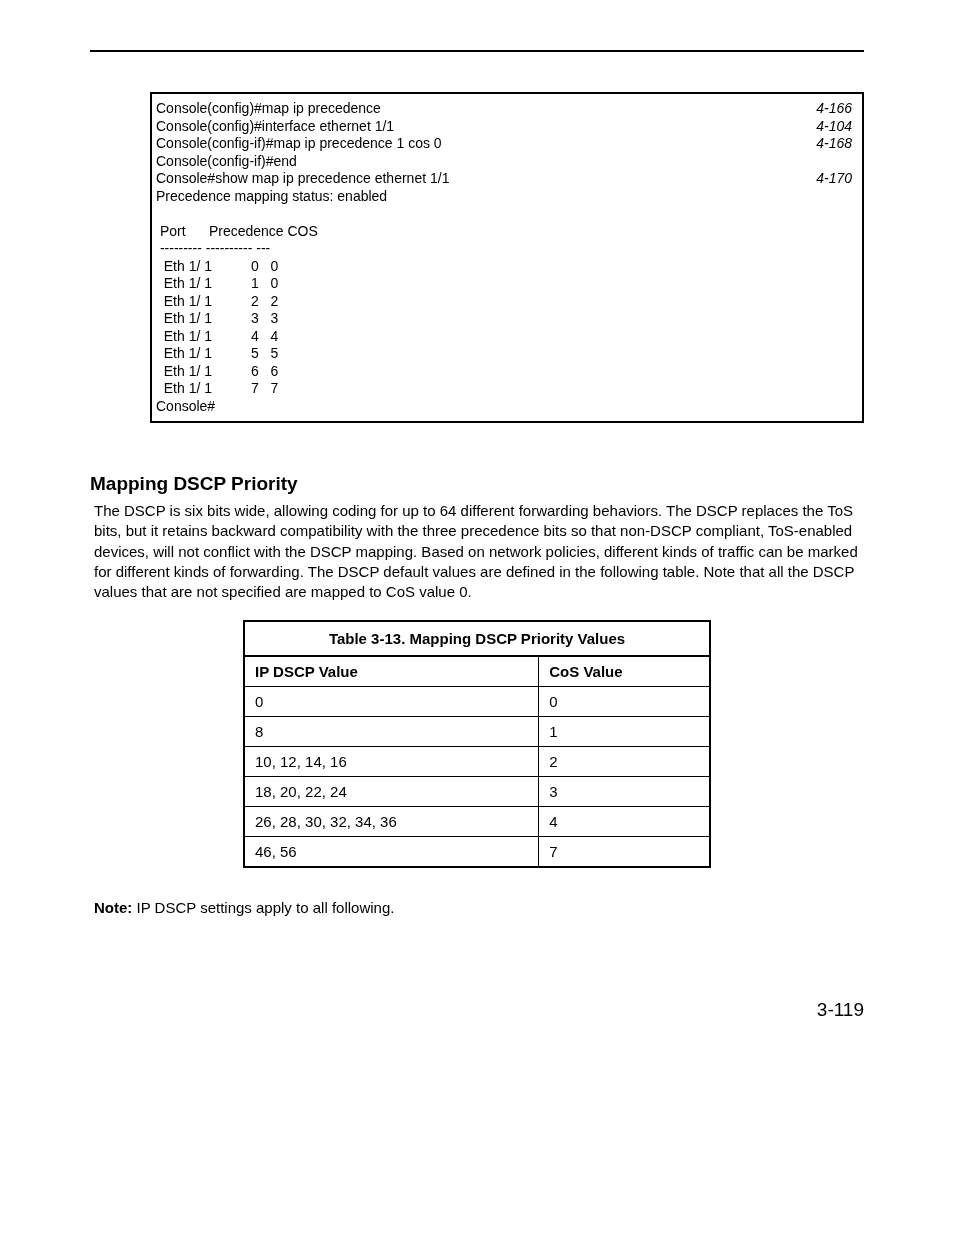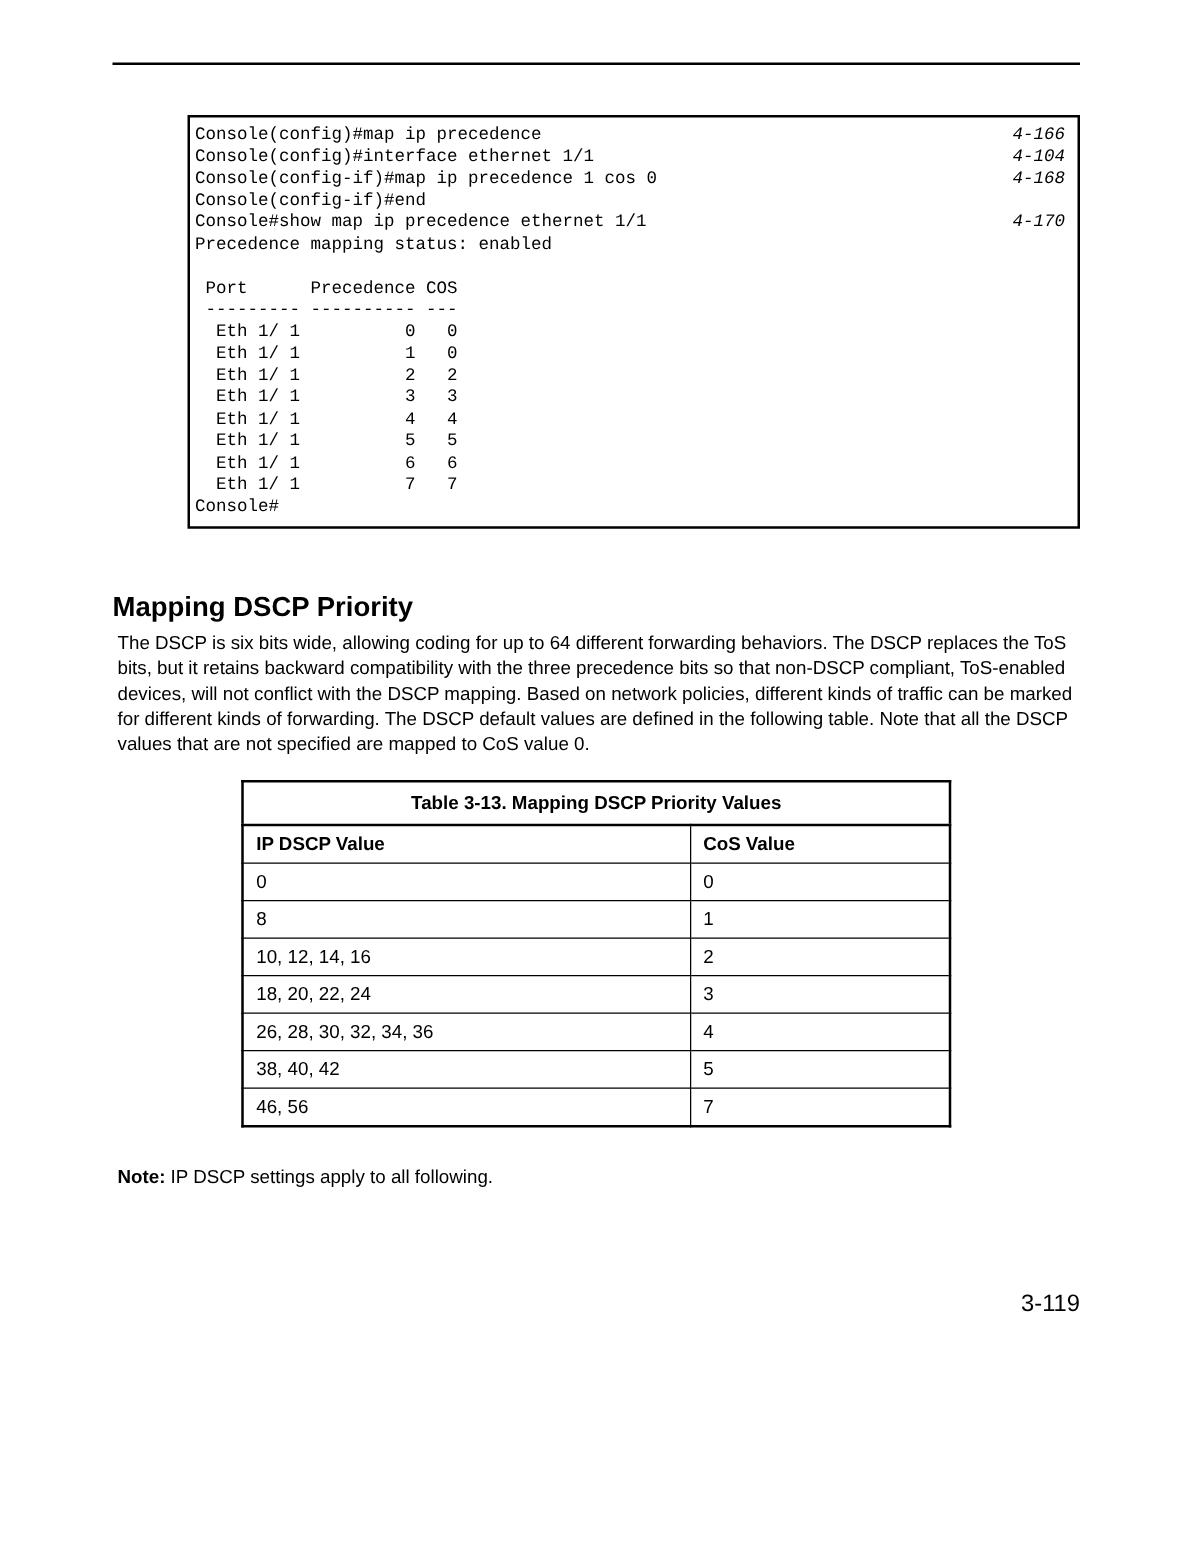--- a/index.html
+++ b/index.html
@@ -20,52 +20,52 @@
   .top-rule {
     border: none;
     border-top: 2px solid #000;
     margin: 0 0 40px 0;
   }
   
   .cli-box {
     border: 2px solid #000;
     padding: 6px 0 6px 0;
     margin: 0 0 40px 60px;
-    font-family: Liberation Mono, monospace;
+    font-family: Liberation Sans, sans-serif;
     font-size: 14px;
     line-height: 1.25;
     white-space: pre;
     overflow: hidden;
   }
   .cli-row {
     display: flex;
     justify-content: space-between;
     padding: 0 10px 0 4px;
   }
   .cli-left { white-space: pre; }
   .cli-right { font-style: italic; white-space: pre; padding-left: 20px; }
   .cli-plain { padding: 0 10px 0 4px; white-space: pre; }
 
   .section-heading {
     font-weight: bold;
-    font-size: 22px;
+    font-size: 19px;
     margin: 50px 0 6px 0;
   }
   .body-text {
     font-size: 15px;
     line-height: 1.35;
     margin: 4px 0 14px 4px;
   }
   .note-label { font-weight: bold; }
 
   
   table.dscp {
     border-collapse: collapse;
     margin: 18px auto 30px auto;
-    width: 568px;
+    width: 468px;
     border: 2px solid #000;
   }
   table.dscp caption {
     caption-side: top;
     font-weight: bold;
     font-size: 15px;
     padding: 8px 4px;
     border: 2px solid #000;
     border-bottom: 2px solid #000;
     background: #fff;
@@ -125,24 +125,20 @@
         </tr>
         <tr>
           <td>18, 20, 22, 24</td>
           <td>3</td>
         </tr>
         <tr>
           <td>26, 28, 30, 32, 34, 36</td>
           <td>4</td>
         </tr>
         <tr>
-          <td>38, 40, 42</td>
-          <td>5</td>
-        </tr>
-        <tr>
           <td>46, 56</td>
           <td>7</td>
         </tr>
       </tbody>
   </table>
 
   <div class="body-text">
     <span class="note-label">Note:</span><span> IP DSCP settings apply to all following.</span>
   </div>
 

